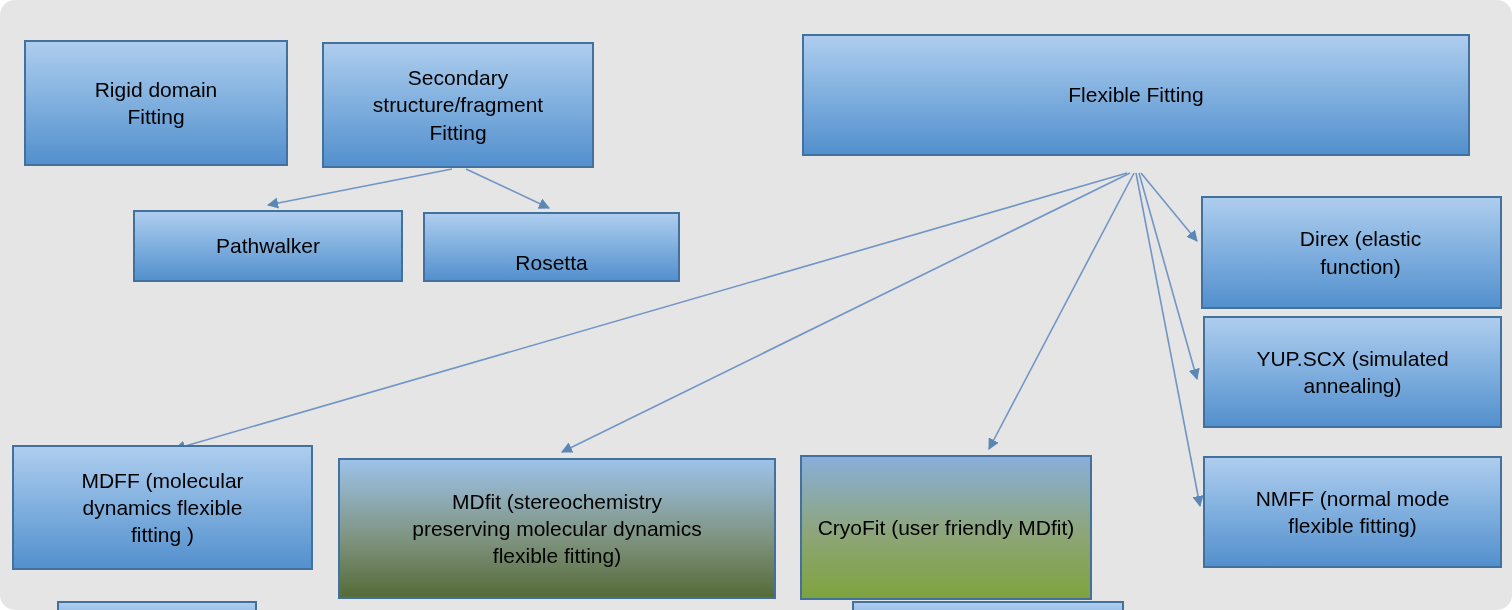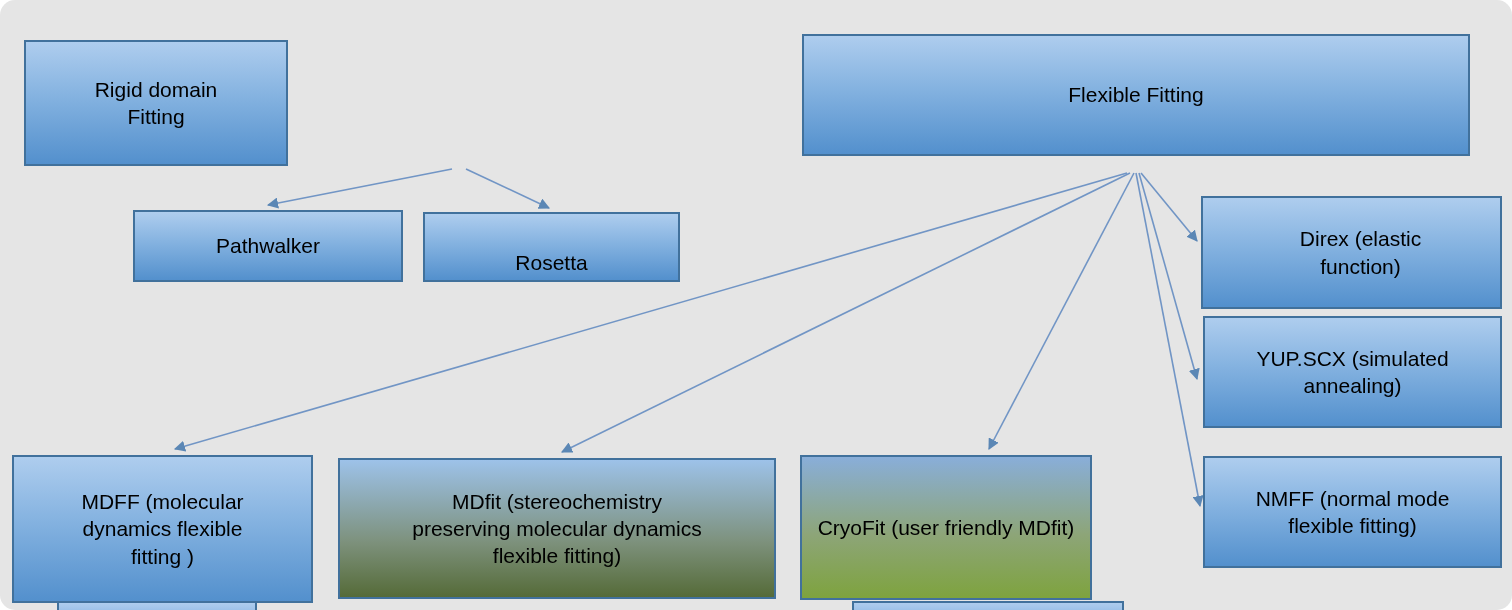--- a/index.html
+++ b/index.html
@@ -51,21 +51,21 @@
 
   
   #n-rigid      { left: 24px;   top: 40px;  width: 264px; height: 126px; }
   #n-secondary  { left: 322px;  top: 42px;  width: 272px; height: 126px; }
   #n-flexible   { left: 802px;  top: 34px;  width: 668px; height: 122px; }
   #n-pathwalker { left: 133px;  top: 210px; width: 270px; height: 72px;  }
   #n-rosetta    { left: 423px;  top: 212px; width: 257px; height: 70px; align-items: flex-end;  }
   #n-direx      { left: 1201px; top: 196px; width: 301px; height: 113px; padding-left: 28px; }
   #n-yupscx     { left: 1203px; top: 316px; width: 299px; height: 112px; }
   #n-nmff       { left: 1203px; top: 456px; width: 299px; height: 112px; }
-  #n-mdff       { left: 12px;   top: 455px; width: 301px; height: 148px; }
+  #n-mdff       { left: 12px;   top: 445px; width: 301px; height: 125px; }
   #n-mdfit      { left: 338px;  top: 458px; width: 438px; height: 141px; }
   #n-cryofit    { left: 800px;  top: 455px; width: 292px; height: 145px; }
   #n-sliver1    { left: 57px;   top: 601px; width: 200px; height: 12px;  }
   #n-sliver2    { left: 852px;  top: 601px; width: 272px; height: 12px;  }
 
   #connectors {
     position: absolute;
     left: 0; top: 0;
     width: 1512px;
     height: 610px;
@@ -93,20 +93,23 @@
     <line x1="1134" y1="173" x2="989" y2="449" marker-end="url(#arrow)"></line>
     <line x1="1141" y1="173" x2="1197" y2="241" marker-end="url(#arrow)"></line>
     <line x1="1139" y1="173" x2="1197" y2="379" marker-end="url(#arrow)"></line>
     <line x1="1136" y1="173" x2="1200" y2="506" marker-end="url(#arrow)"></line>
   </svg>
 
   <div id="n-rigid" class="node">
     <span class="lbl w160">Rigid domain Fitting</span>
   </div>
 
+  <div id="n-secondary" class="node">
+    <span class="lbl w200">Secondary structure/fragment Fitting</span>
+  </div>
 
   <div id="n-flexible" class="node">
     <span class="lbl">Flexible Fitting</span>
   </div>
 
   <div id="n-pathwalker" class="node">
     <span class="lbl">Pathwalker</span>
   </div>
 
   <div id="n-rosetta" class="node">

